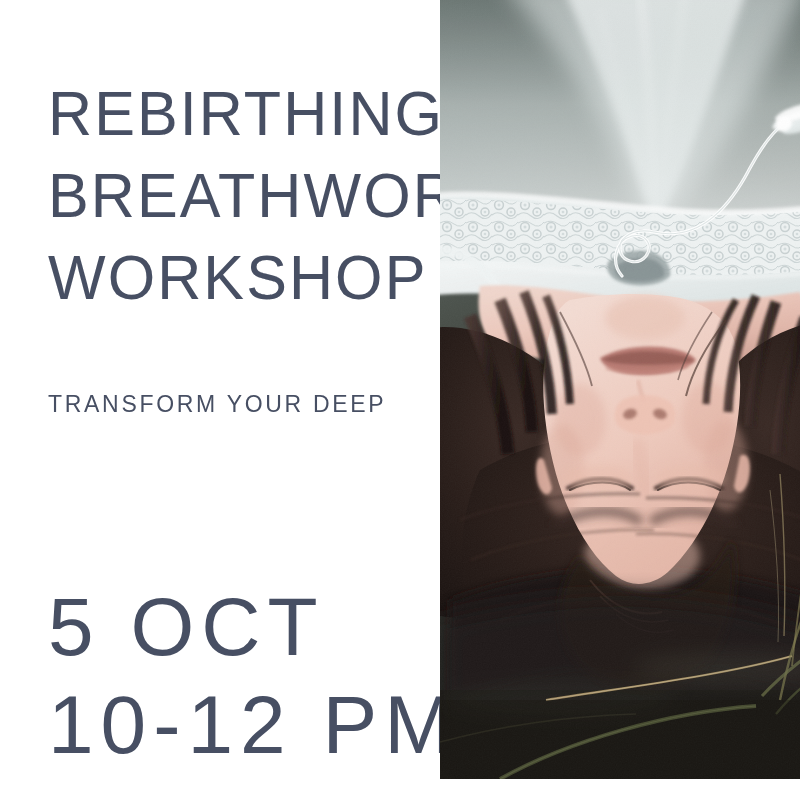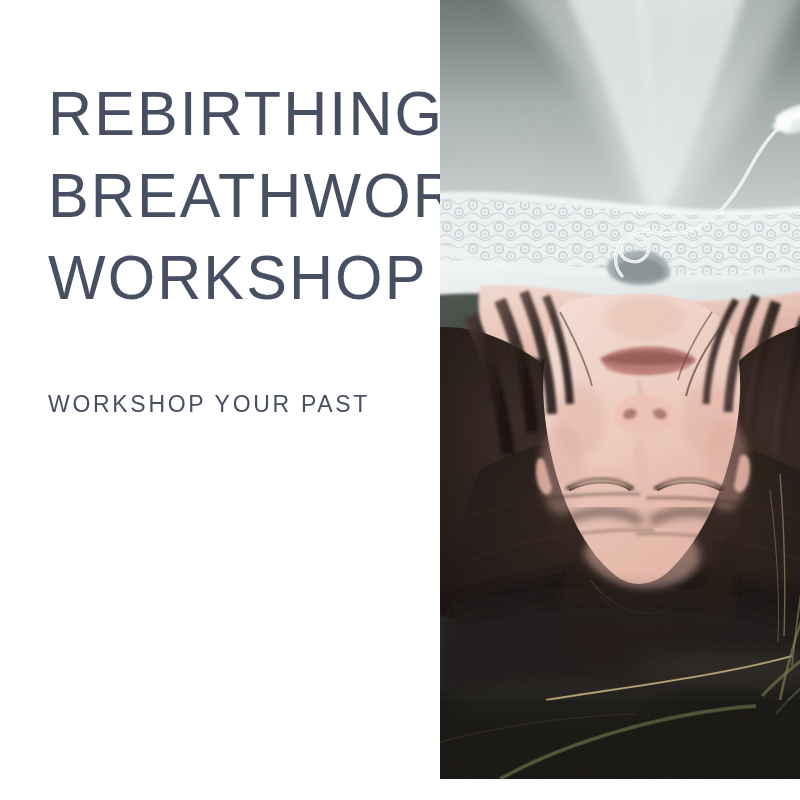--- a/index.html
+++ b/index.html
@@ -118,23 +118,27 @@
 
   <div id="text-panel">
 
     <div class="headline-block">
       <span class="headline-line">REBIRTHING</span>
       <span class="headline-line">BREATHWORK</span>
       <span class="headline-line">WORKSHOP</span>
     </div>
 
     <div class="sub-block">
-      <span class="sub-line">WORKSHOP YOUR PAST</span>
+      <span class="sub-line">TRANSFORM YOUR DEEP</span>
     </div>
 
+    <div class="date-block">
+      <span class="date-line">5 OCT</span>
+      <span class="date-line">10-12 PM</span>
+    </div>
 
   </div>
 
   <div id="photo-panel">
     <svg viewBox="0 0 400 779" preserveAspectRatio="xMidYMid slice" aria-hidden="true">
       <defs>
 
         <linearGradient id="gWater" x1="0" y1="0" x2="0.15" y2="1">
           <stop offset="0" stop-color="#646f6c"></stop>
           <stop offset="0.14" stop-color="#5d6966"></stop>

